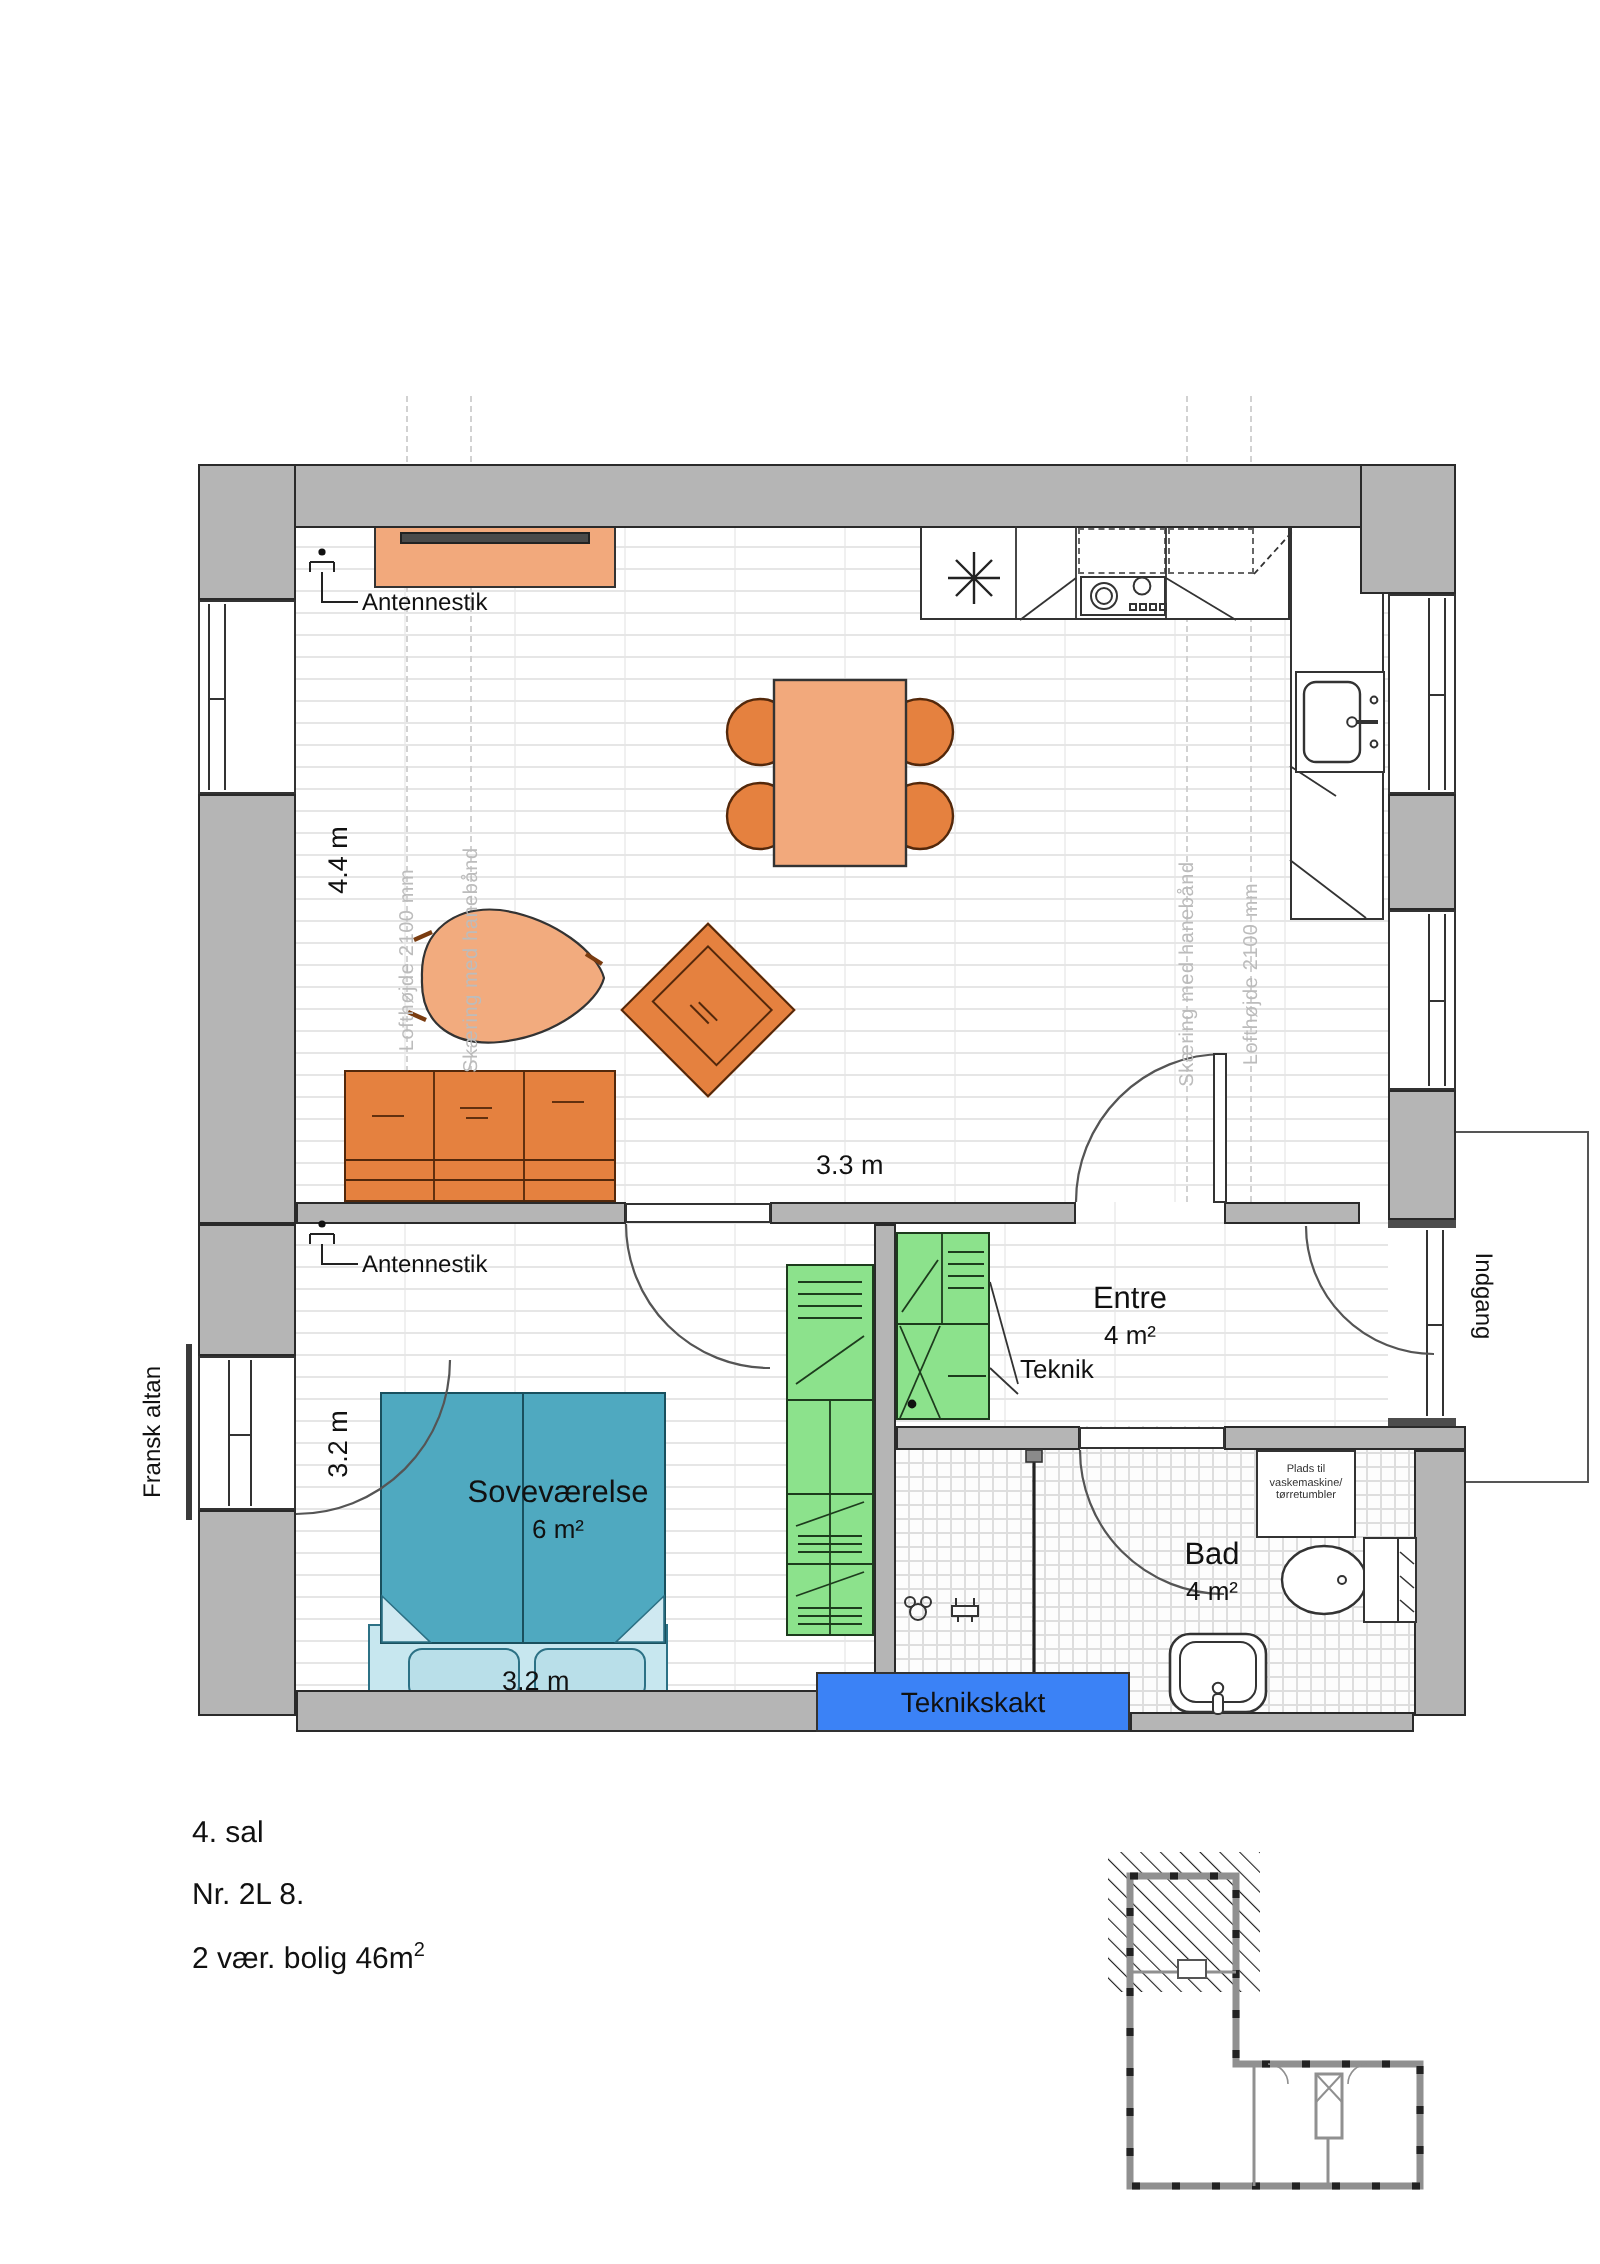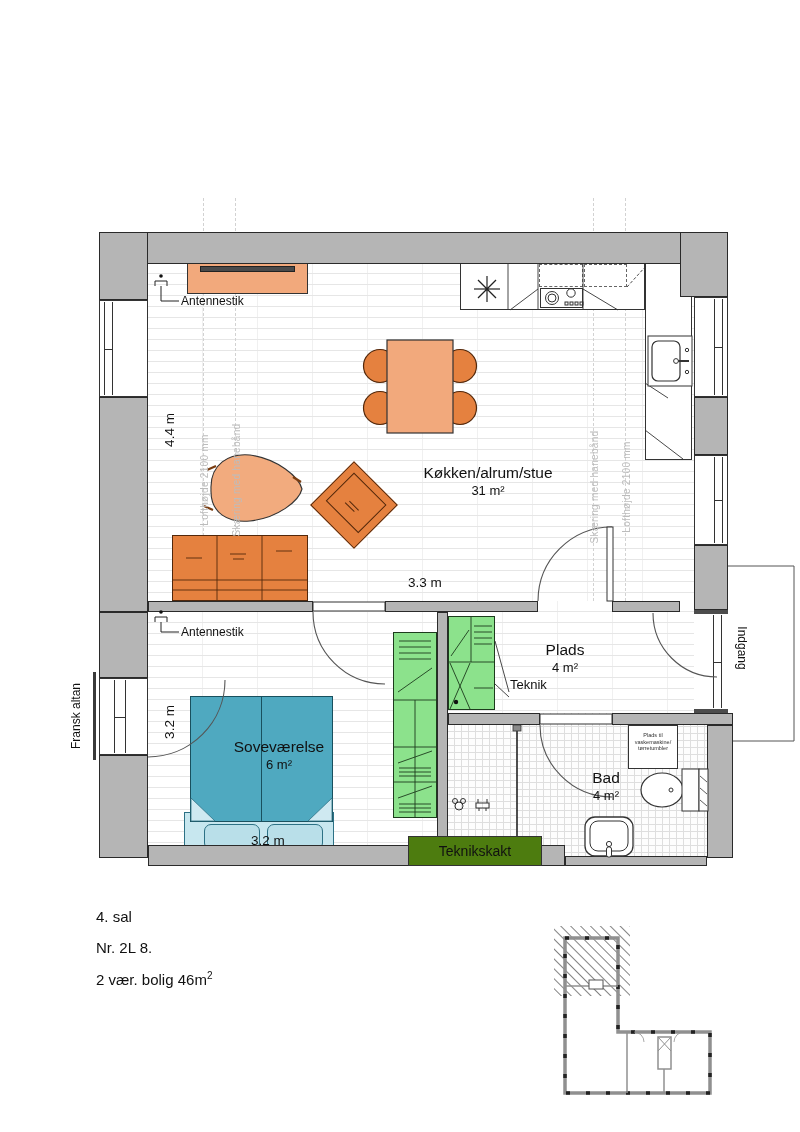--- a/index.html
+++ b/index.html
@@ -298,39 +298,35 @@
       <rect x="37" y="62" width="14" height="9" fill="#fff" stroke="#555" stroke-width="1"></rect>
       <line x1="75" y1="114" x2="75" y2="175"></line>
       <rect x="106" y="119" width="13" height="32" fill="#fff"></rect>
       <path d="M106,119 l13,14 M119,119 l-13,14" stroke-width="1"></path>
       <line x1="112" y1="151" x2="112" y2="175"></line>
       <path d="M82,114 a10,10 0 0 1 10,10" stroke-width="0.8"></path>
       <path d="M132,114 a10,10 0 0 0 -10,10" stroke-width="0.8"></path>
     </g>
   </svg>
 
-  <div class="room-lbl" style="left:488px;top:464px">
-    <div class="room-name">Køkken/alrum/stue</div>
-    <div class="room-area">31 m²</div>
-  </div>
   <div class="room-lbl" style="left:279px;top:738px">
     <div class="room-name">Soveværelse</div>
     <div class="room-area">6 m²</div>
   </div>
   <div class="room-lbl" style="left:565px;top:641px">
-    <div class="room-name">Plads</div>
+    <div class="room-name">Entre</div>
     <div class="room-area">4 m²</div>
   </div>
   <div class="room-lbl" style="left:606px;top:769px">
     <div class="room-name">Bad</div>
     <div class="room-area">4 m²</div>
   </div>
   <div class="lbl" style="left:510px;top:677px;font-size:13px">Teknik</div>
 
-  <div class="abs" style="left:408px;top:836px;width:134px;height:30px;background:#4d7c0f;border:1px solid #333;box-sizing:border-box;text-align:center">
+  <div class="abs" style="left:408px;top:836px;width:157px;height:30px;background:#3b82f6;border:1px solid #333;box-sizing:border-box;text-align:center">
     <div style="font-size:14px;line-height:28px">Teknikskakt</div>
   </div>
 
   <div class="abs" style="left:628px;top:725px;width:50px;height:44px;background:#fff;border:1px solid #333;box-sizing:border-box;text-align:center;padding-top:6px">
     <span style="display:block;font-size:5.5px;line-height:6.5px;color:#333">Plads til</span>
     <span style="display:block;font-size:5.5px;line-height:6.5px;color:#333">vaskemaskine/</span>
     <span style="display:block;font-size:5.5px;line-height:6.5px;color:#333">tørretumbler</span>
   </div>
 
   <div class="lbl small-lbl" style="left:181px;top:294px">Antennestik</div>

